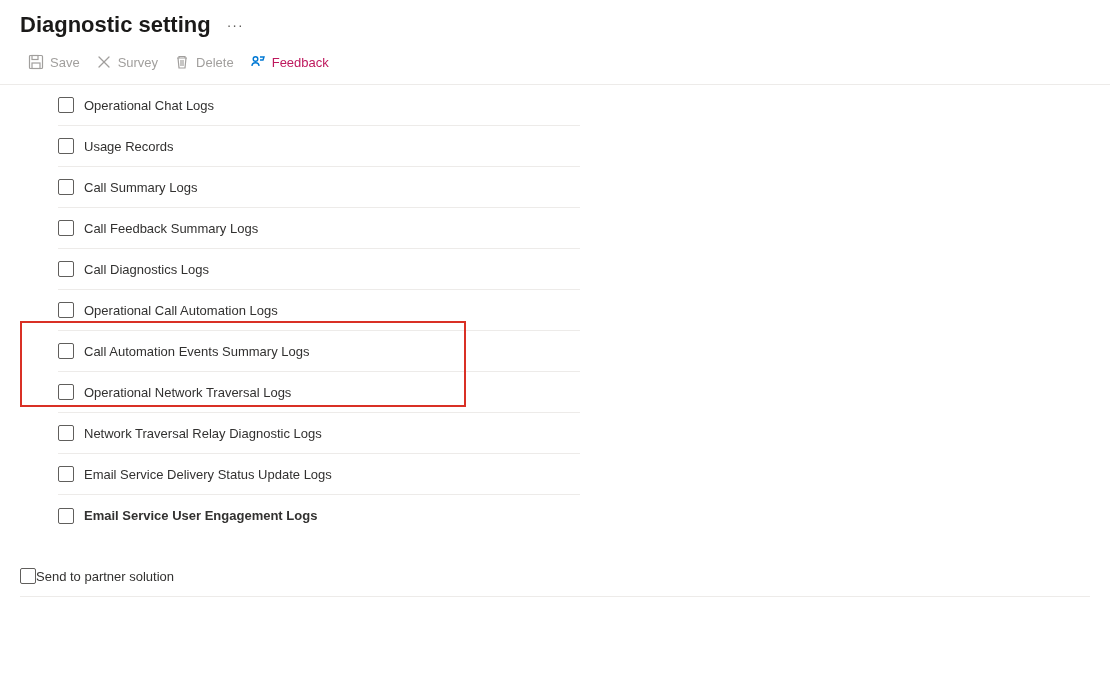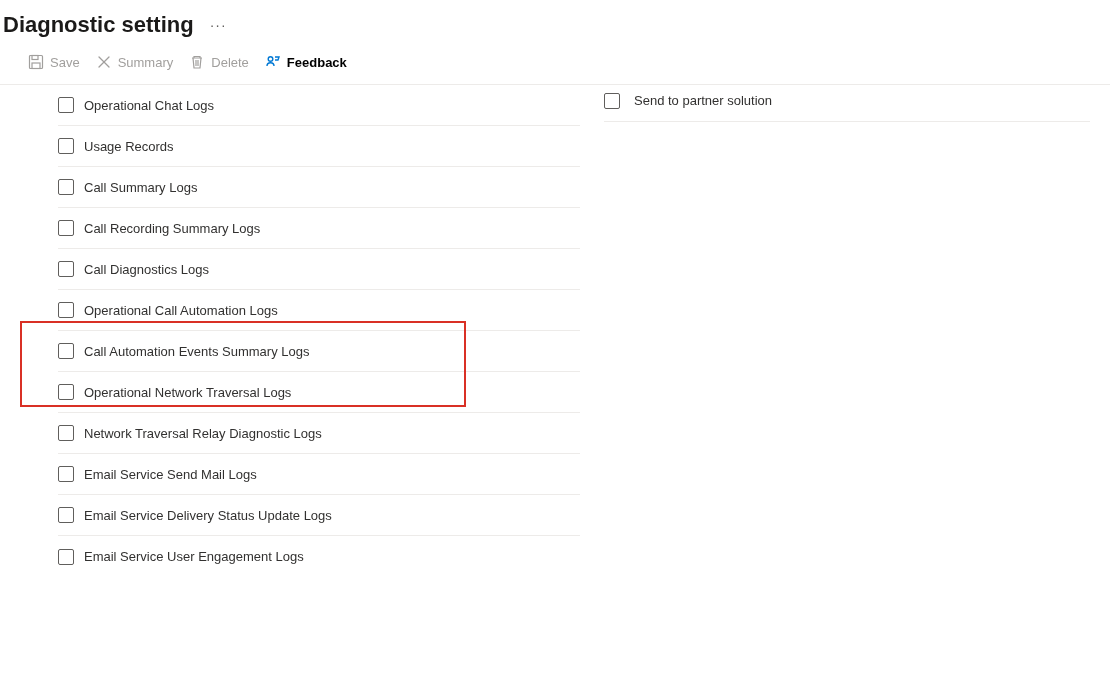--- a/index.html
+++ b/index.html
@@ -9,21 +9,21 @@
     font-size: 13px;
     color: #323130;
     background: #fff;
     width: 1110px;
     height: 700px;
     overflow: hidden;
   }
   .header {
     display: flex;
     align-items: center;
-    padding: 12px 20px 8px 3px;
+    padding: 12px 20px 8px 20px;
   }
   .page-title {
     font-size: 22px;
     font-weight: 600;
     color: #1b1a19;
     margin-right: 16px;
   }
   .ellipsis {
     color: #605e5c;
     font-size: 14px;
@@ -39,67 +39,69 @@
   .tb-btn {
     display: flex;
     align-items: center;
     gap: 6px;
     padding: 4px 8px;
     cursor: pointer;
     font-size: 13px;
     color: #a19f9d;
     user-select: none;
   }
-  .tb-btn.active { color: #000000; font-weight: bold; }
+  .tb-btn.active { color: #be185d; }
   .tb-icon { display: inline-flex; width: 16px; height: 16px; }
   .content {
     display: flex;
     gap: 24px;
     padding: 0 20px 0 20px;
+    flex-direction: column;
   }
   .left-col {
     width: 560px;
     position: relative;
   }
   .right-col {
     flex: 1;
   }
   .log-list {
     padding-left: 38px;
   }
   .log-row {
     display: flex;
     align-items: center;
     gap: 10px;
     height: 41px;
     font-size: 13px;
     color: #323130;
     border-bottom: 1px solid #edebe9;
   }
-  .log-row:last-child { border-bottom: none; }
+  .log-row:last-child { border-bottom: none; font-weight: bold; }
   .cbox {
     width: 16px;
     height: 16px;
     border: 1px solid #605e5c;
     border-radius: 2px;
     background: #fff;
     flex-shrink: 0;
   }
   .highlight-box {
     position: absolute;
     left: 0;
     top: 236px;
     width: 446px;
     height: 86px;
     border: 2px solid #d93025;
     pointer-events: none;
   }
   .dest-row {
     display: flex;
-    gap: 14px;
+    align-items: center;
+    gap: 0;
     padding: 8px 0 12px 0;
     border-bottom: 1px solid #edebe9;
     font-size: 13px;
     color: #323130;
   }
 </style>
 </head>
 <body>
 
 <div class="header">
@@ -118,21 +120,21 @@
     </span>
     <span>Save</span>
   </div>
   <div class="tb-btn">
     <span class="tb-icon">
       <svg viewBox="0 0 16 16" stroke="#a19f9d" stroke-width="1.3" stroke-linecap="round">
         <line x1="3" y1="3" x2="13" y2="13"></line>
           <line x1="13" y1="3" x2="3" y2="13"></line>
       </svg>
     </span>
-    <span>Summary</span>
+    <span>Survey</span>
   </div>
   <div class="tb-btn">
     <span class="tb-icon">
       <svg viewBox="0 0 16 16" fill="none" stroke="#a19f9d" stroke-width="1.2">
         <path d="M3 4h10M5 4V2.5h6V4M4 4l1 10h6l1-10"></path>
         <line x1="7" y1="6" x2="7" y2="12"></line>
           <line x1="9" y1="6" x2="9" y2="12"></line>
       </svg>
     </span>
     <span>Delete</span>
@@ -160,45 +162,41 @@
       <div class="log-row">
         <span class="cbox"></span>
         <span>Usage Records</span>
       </div>
       <div class="log-row">
         <span class="cbox"></span>
         <span>Call Summary Logs</span>
       </div>
       <div class="log-row">
         <span class="cbox"></span>
-        <span>Call Recording Summary Logs</span>
+        <span>Call Feedback Summary Logs</span>
       </div>
       <div class="log-row">
         <span class="cbox"></span>
         <span>Call Diagnostics Logs</span>
       </div>
       <div class="log-row">
         <span class="cbox"></span>
         <span>Operational Call Automation Logs</span>
       </div>
       <div class="log-row">
         <span class="cbox"></span>
         <span>Call Automation Events Summary Logs</span>
       </div>
       <div class="log-row">
         <span class="cbox"></span>
         <span>Operational Network Traversal Logs</span>
       </div>
       <div class="log-row">
         <span class="cbox"></span>
         <span>Network Traversal Relay Diagnostic Logs</span>
-      </div>
-      <div class="log-row">
-        <span class="cbox"></span>
-        <span>Email Service Send Mail Logs</span>
       </div>
       <div class="log-row">
         <span class="cbox"></span>
         <span>Email Service Delivery Status Update Logs</span>
       </div>
       <div class="log-row">
         <span class="cbox"></span>
         <span>Email Service User Engagement Logs</span>
       </div>
     </div>

